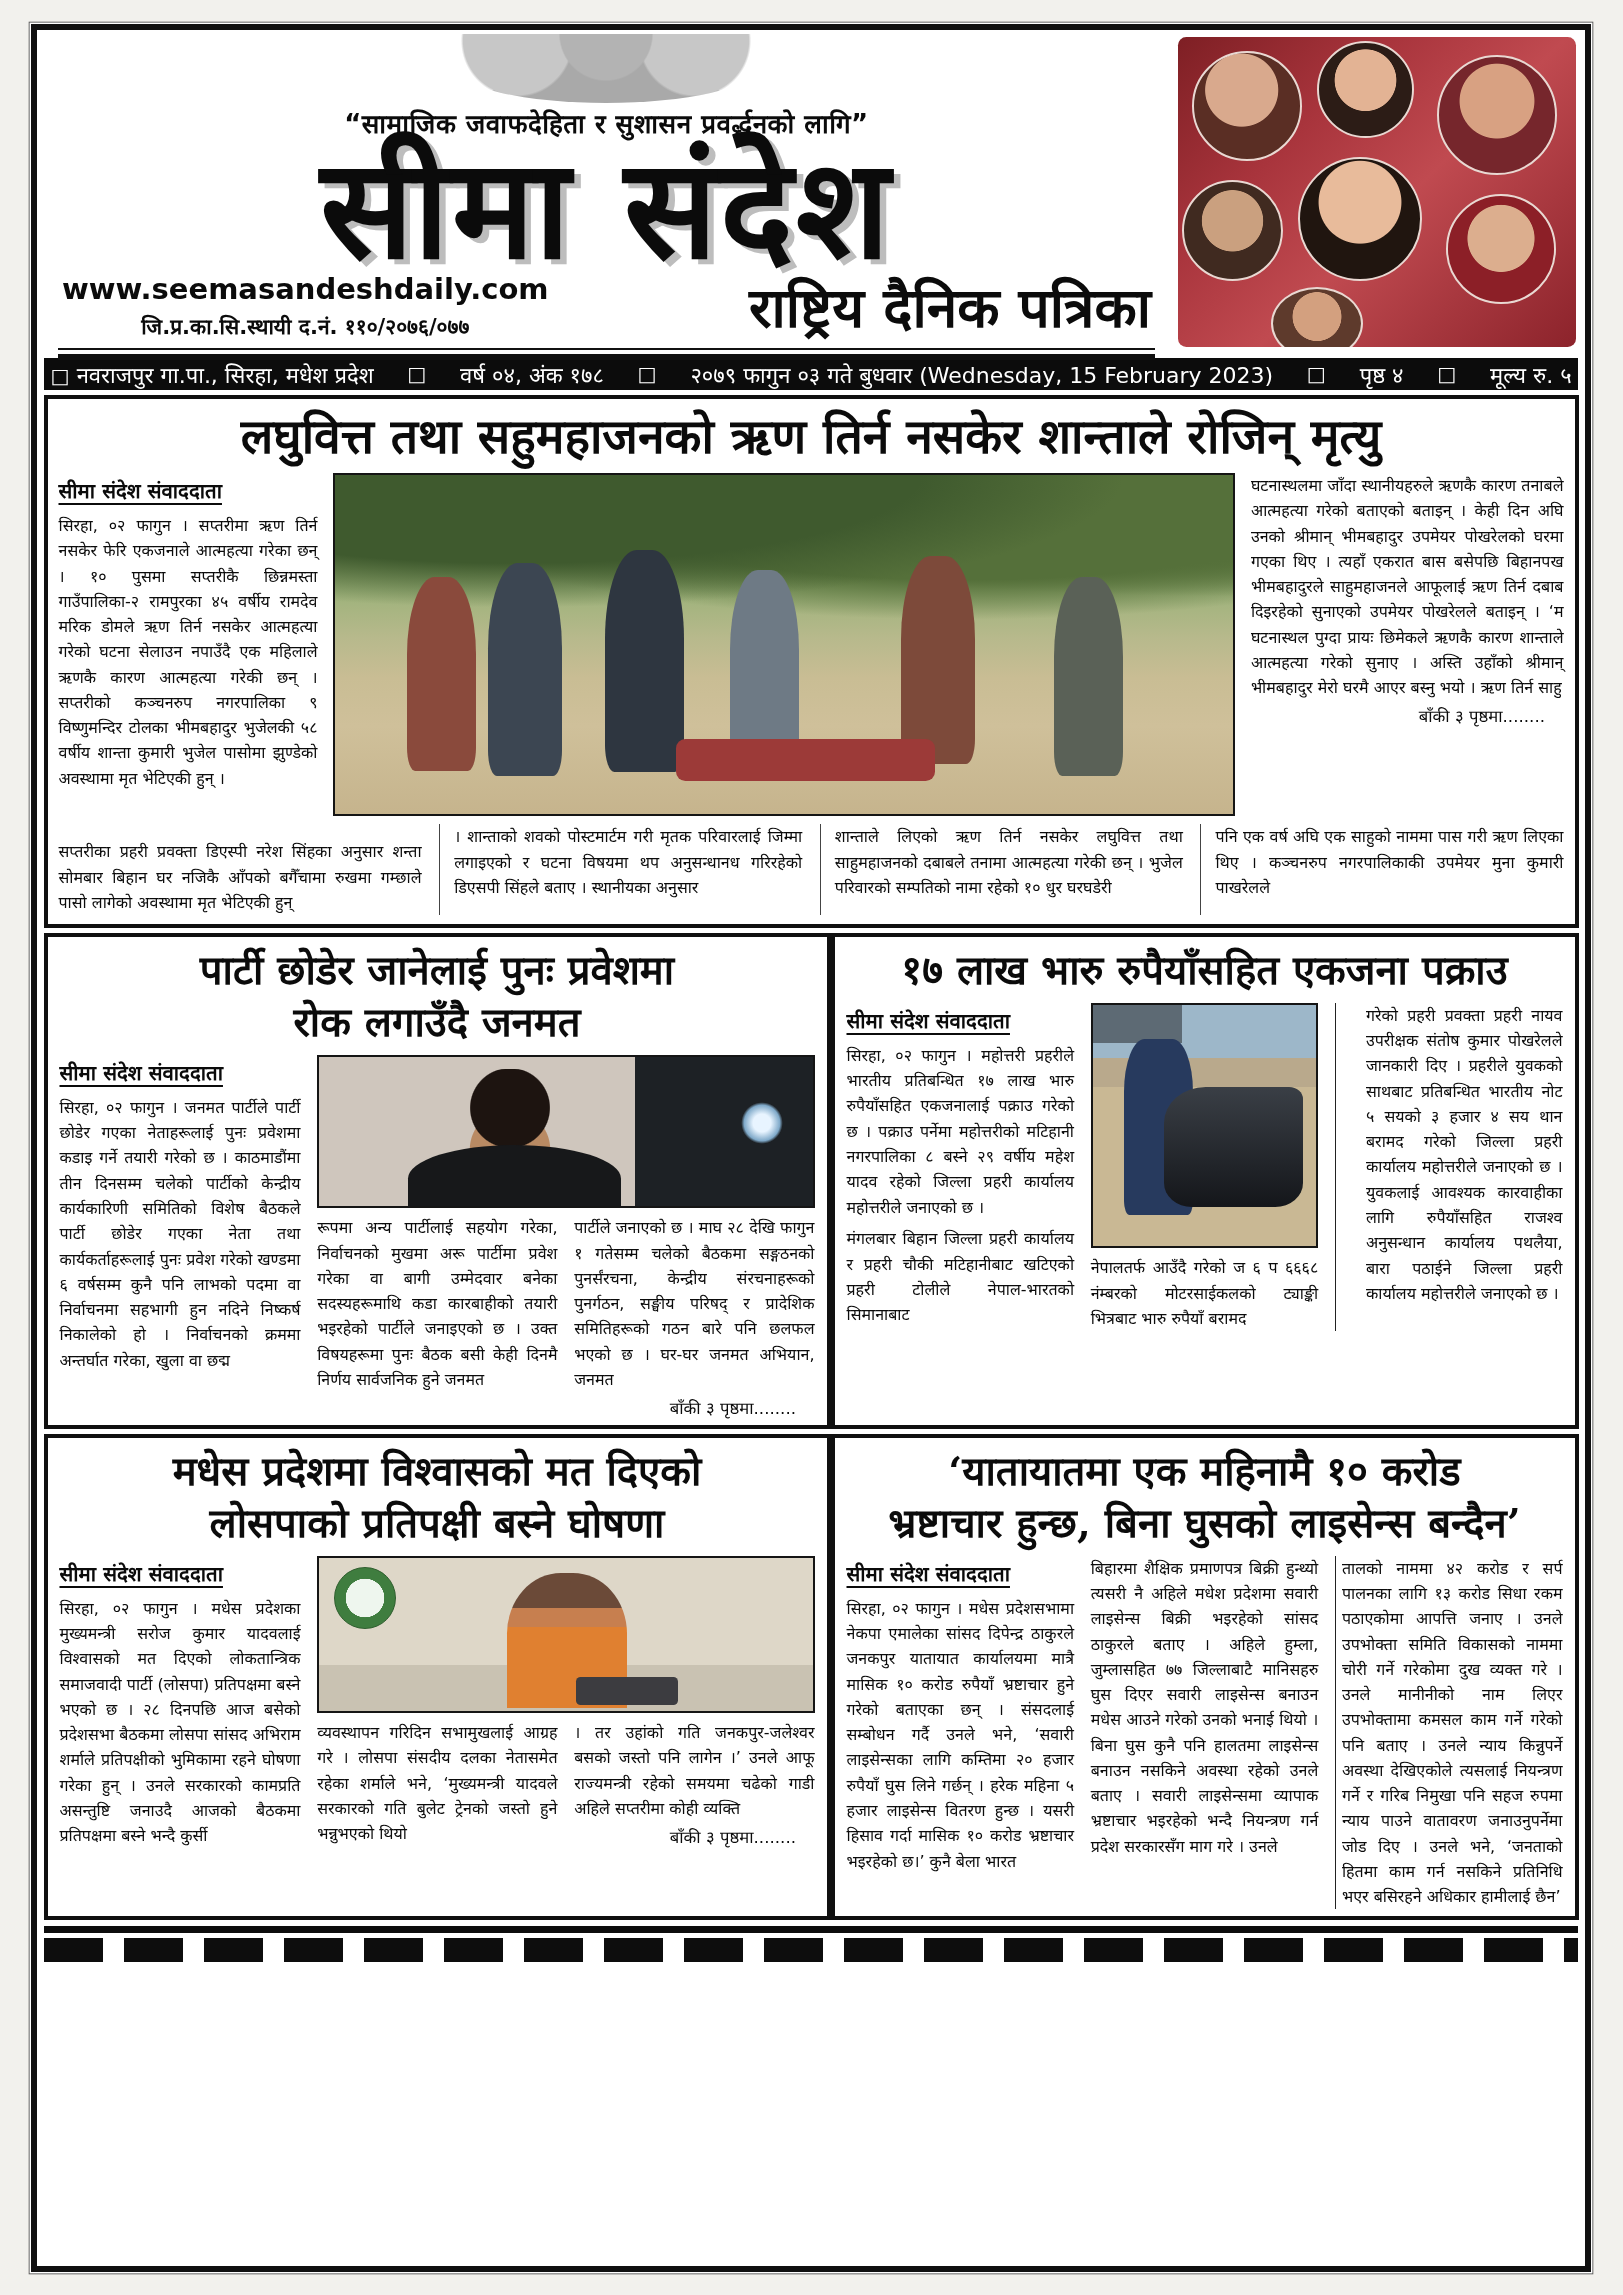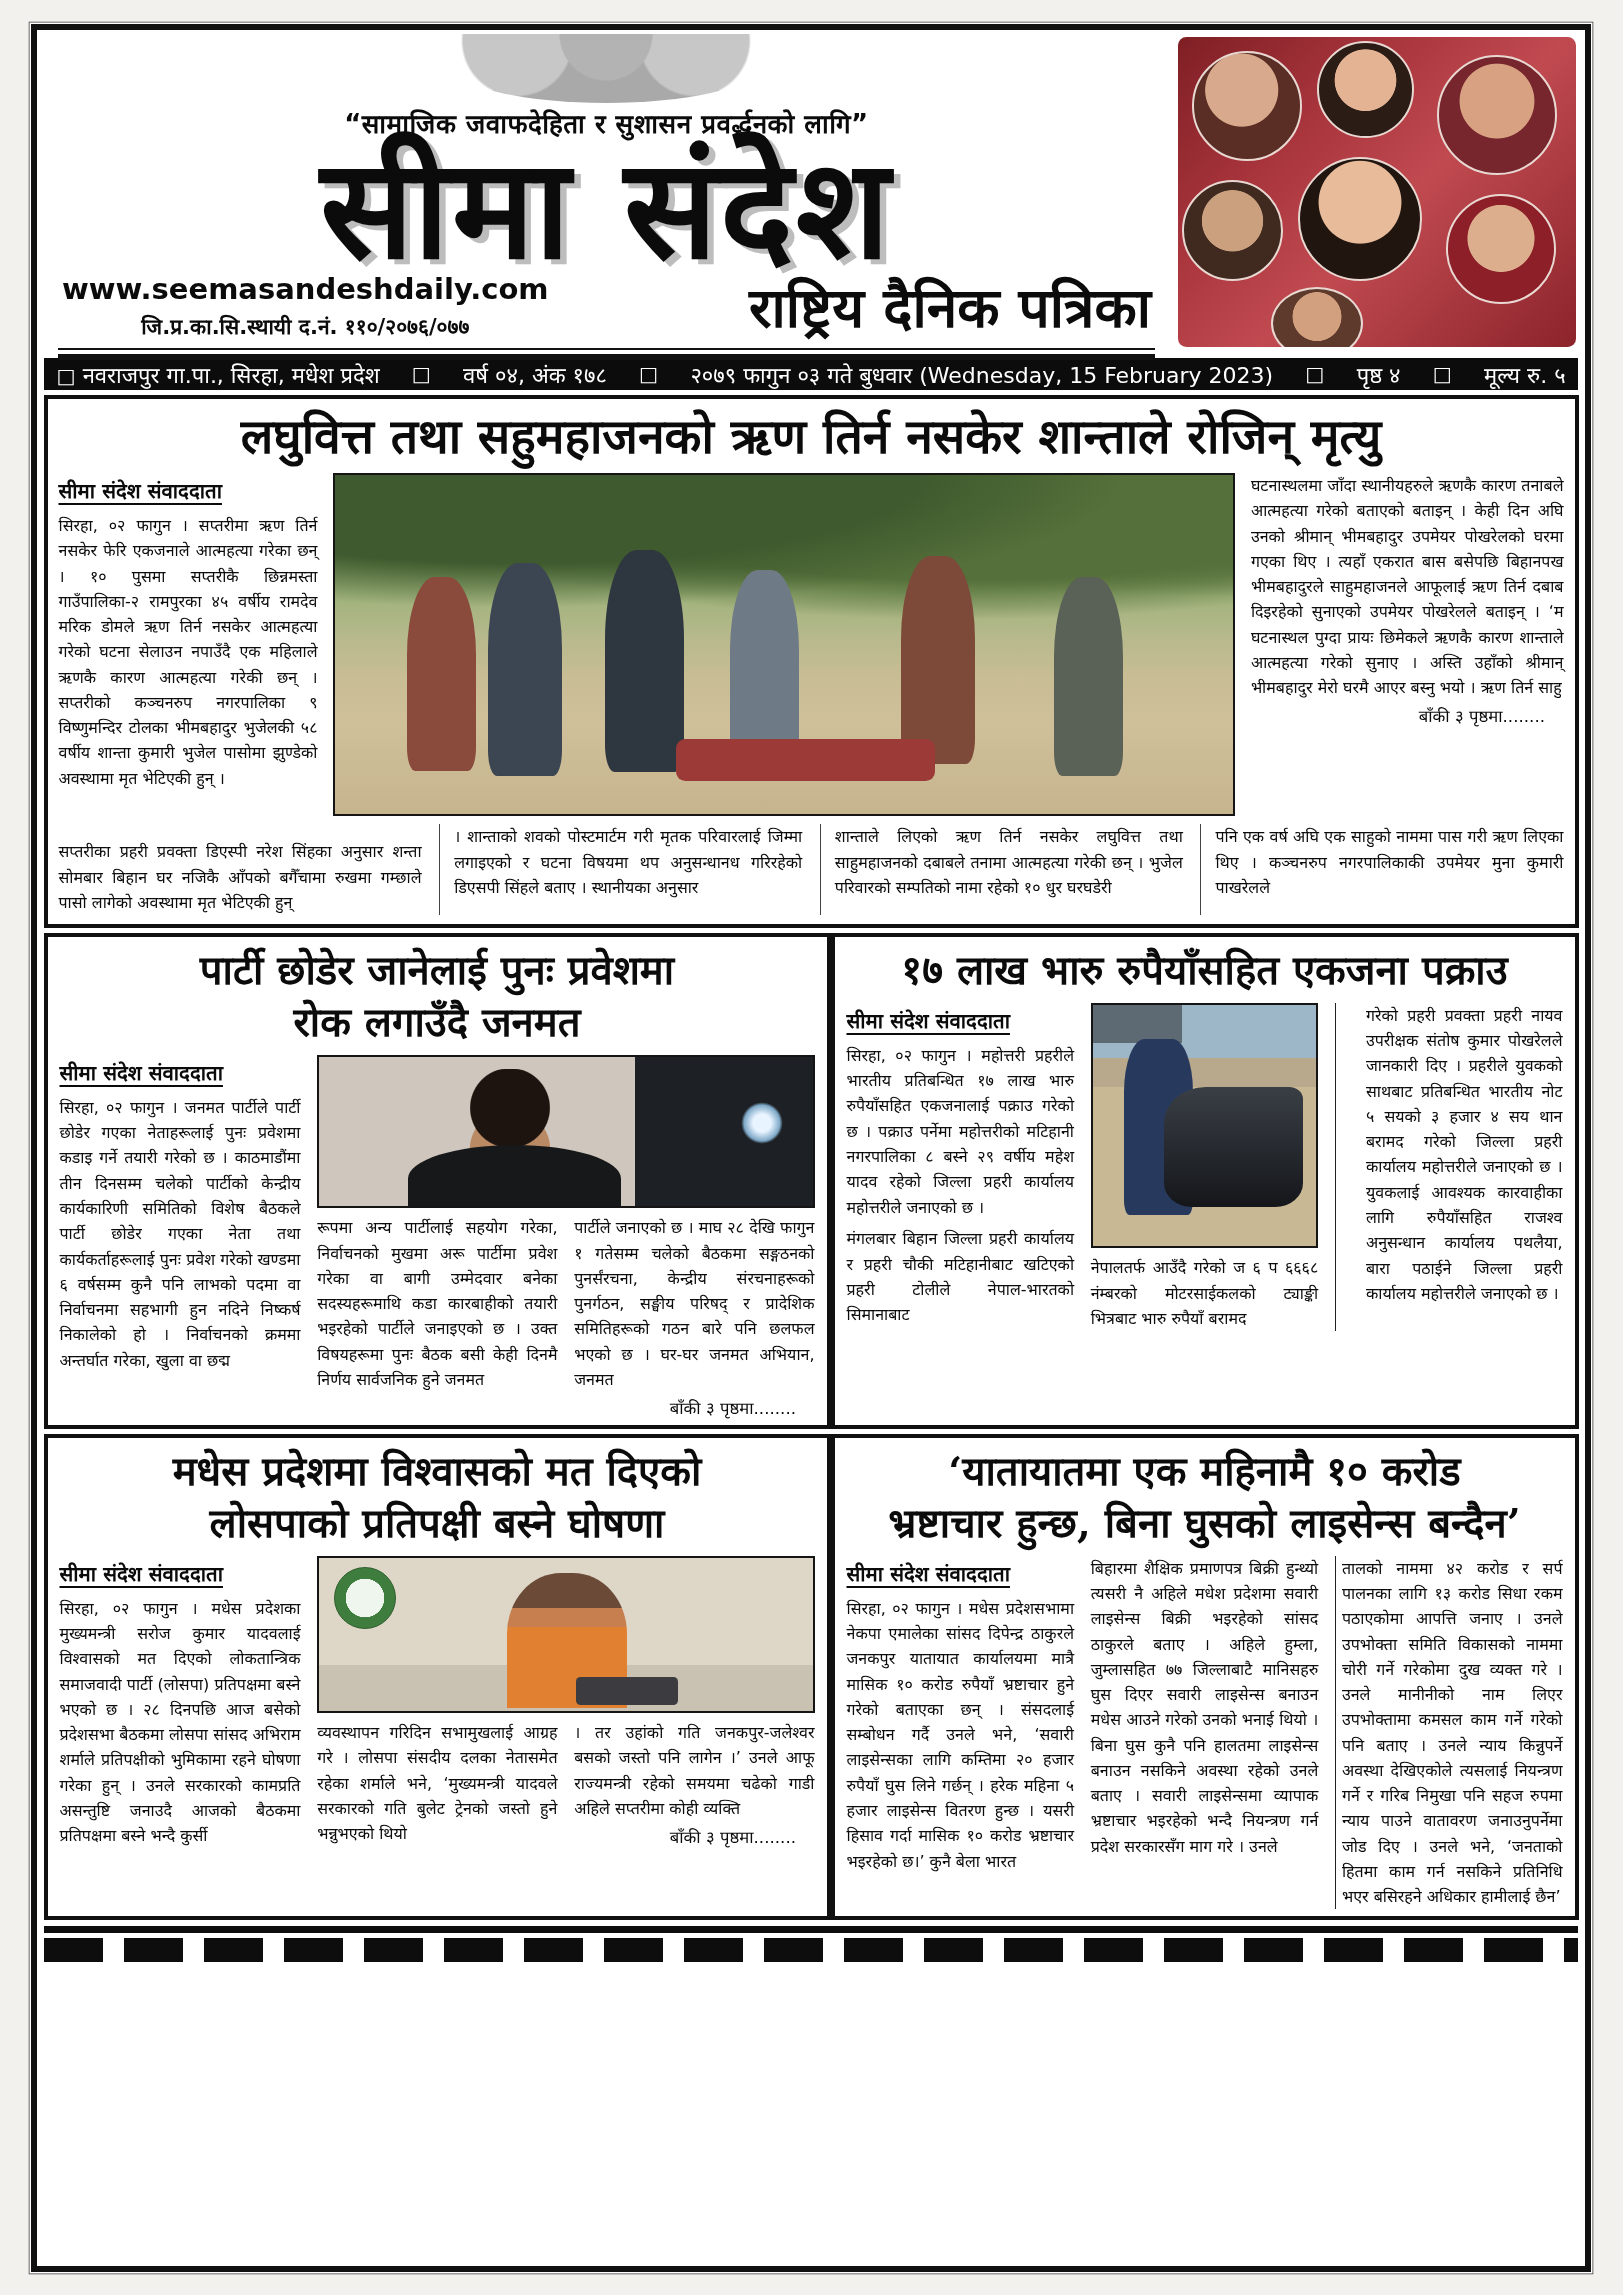--- a/index.html
+++ b/index.html
@@ -21,21 +21,21 @@
   .mast-bottom{display:flex;justify-content:space-between;align-items:center;padding:0 18.5px;margin-top:-8.3px;}
   .site{font-size:29px;font-weight:bold;text-align:left;}
   .regno{font-size:21px;font-weight:bold;margin-top:6.5px;}
   .subtitle{font-size:55px;font-weight:900;font-family:"DejaVu Serif","Liberation Serif",serif;}
   .rule3{border-top:2.8px solid #111;border-bottom:6.5px solid #111;height:3.7px;margin:4.6px 14px 0 14px;}
   .collage{flex:0 0 398px;margin:6.5px 2.8px 3.7px 8.3px;border-radius:8.3px;position:relative;overflow:hidden;
      background:linear-gradient(135deg,#7e1f24 0%,#a8343c 30%,#c04a50 55%,#8c232b 100%);}
   .collage .ph{position:absolute;border-radius:50%;border:2.8px solid #e9d8d2;}
   
   .datebar{background:#0c0c0c;color:#fff;height:32px;margin:6.5px 0.9px 0 0.9px;display:flex;align-items:center;
-     justify-content:space-between;font-size:22px;padding:0 12px;white-space:nowrap;}
+     justify-content:space-between;font-size:22px;padding:0 6px;white-space:nowrap;}
   .datebar .sq{font-size:20.4px;}
   
   .box{border:4.2px solid #101010;box-sizing:border-box;background:#fff;}
   .headline1{font-size:48px;font-weight:900;text-align:center;line-height:1.25;padding:6.5px 4.6px 4.6px 4.6px;
      font-family:"DejaVu Serif","Liberation Serif",serif;}
   .headline2{font-size:40px;font-weight:900;text-align:center;line-height:1.3;padding:7.4px 3.7px 2.8px 3.7px;
      font-family:"DejaVu Serif","Liberation Serif",serif;}
   .byline{font-size:20.4px;font-weight:bold;text-decoration:underline;text-underline-offset:4.6px;margin:2.8px 0 9.3px 0;}
   .para{font-size:16px;line-height:1.58;text-align:justify;}
   .cont{font-size:16.7px;text-align:right;padding-right:18.5px;margin-top:3.7px;}

